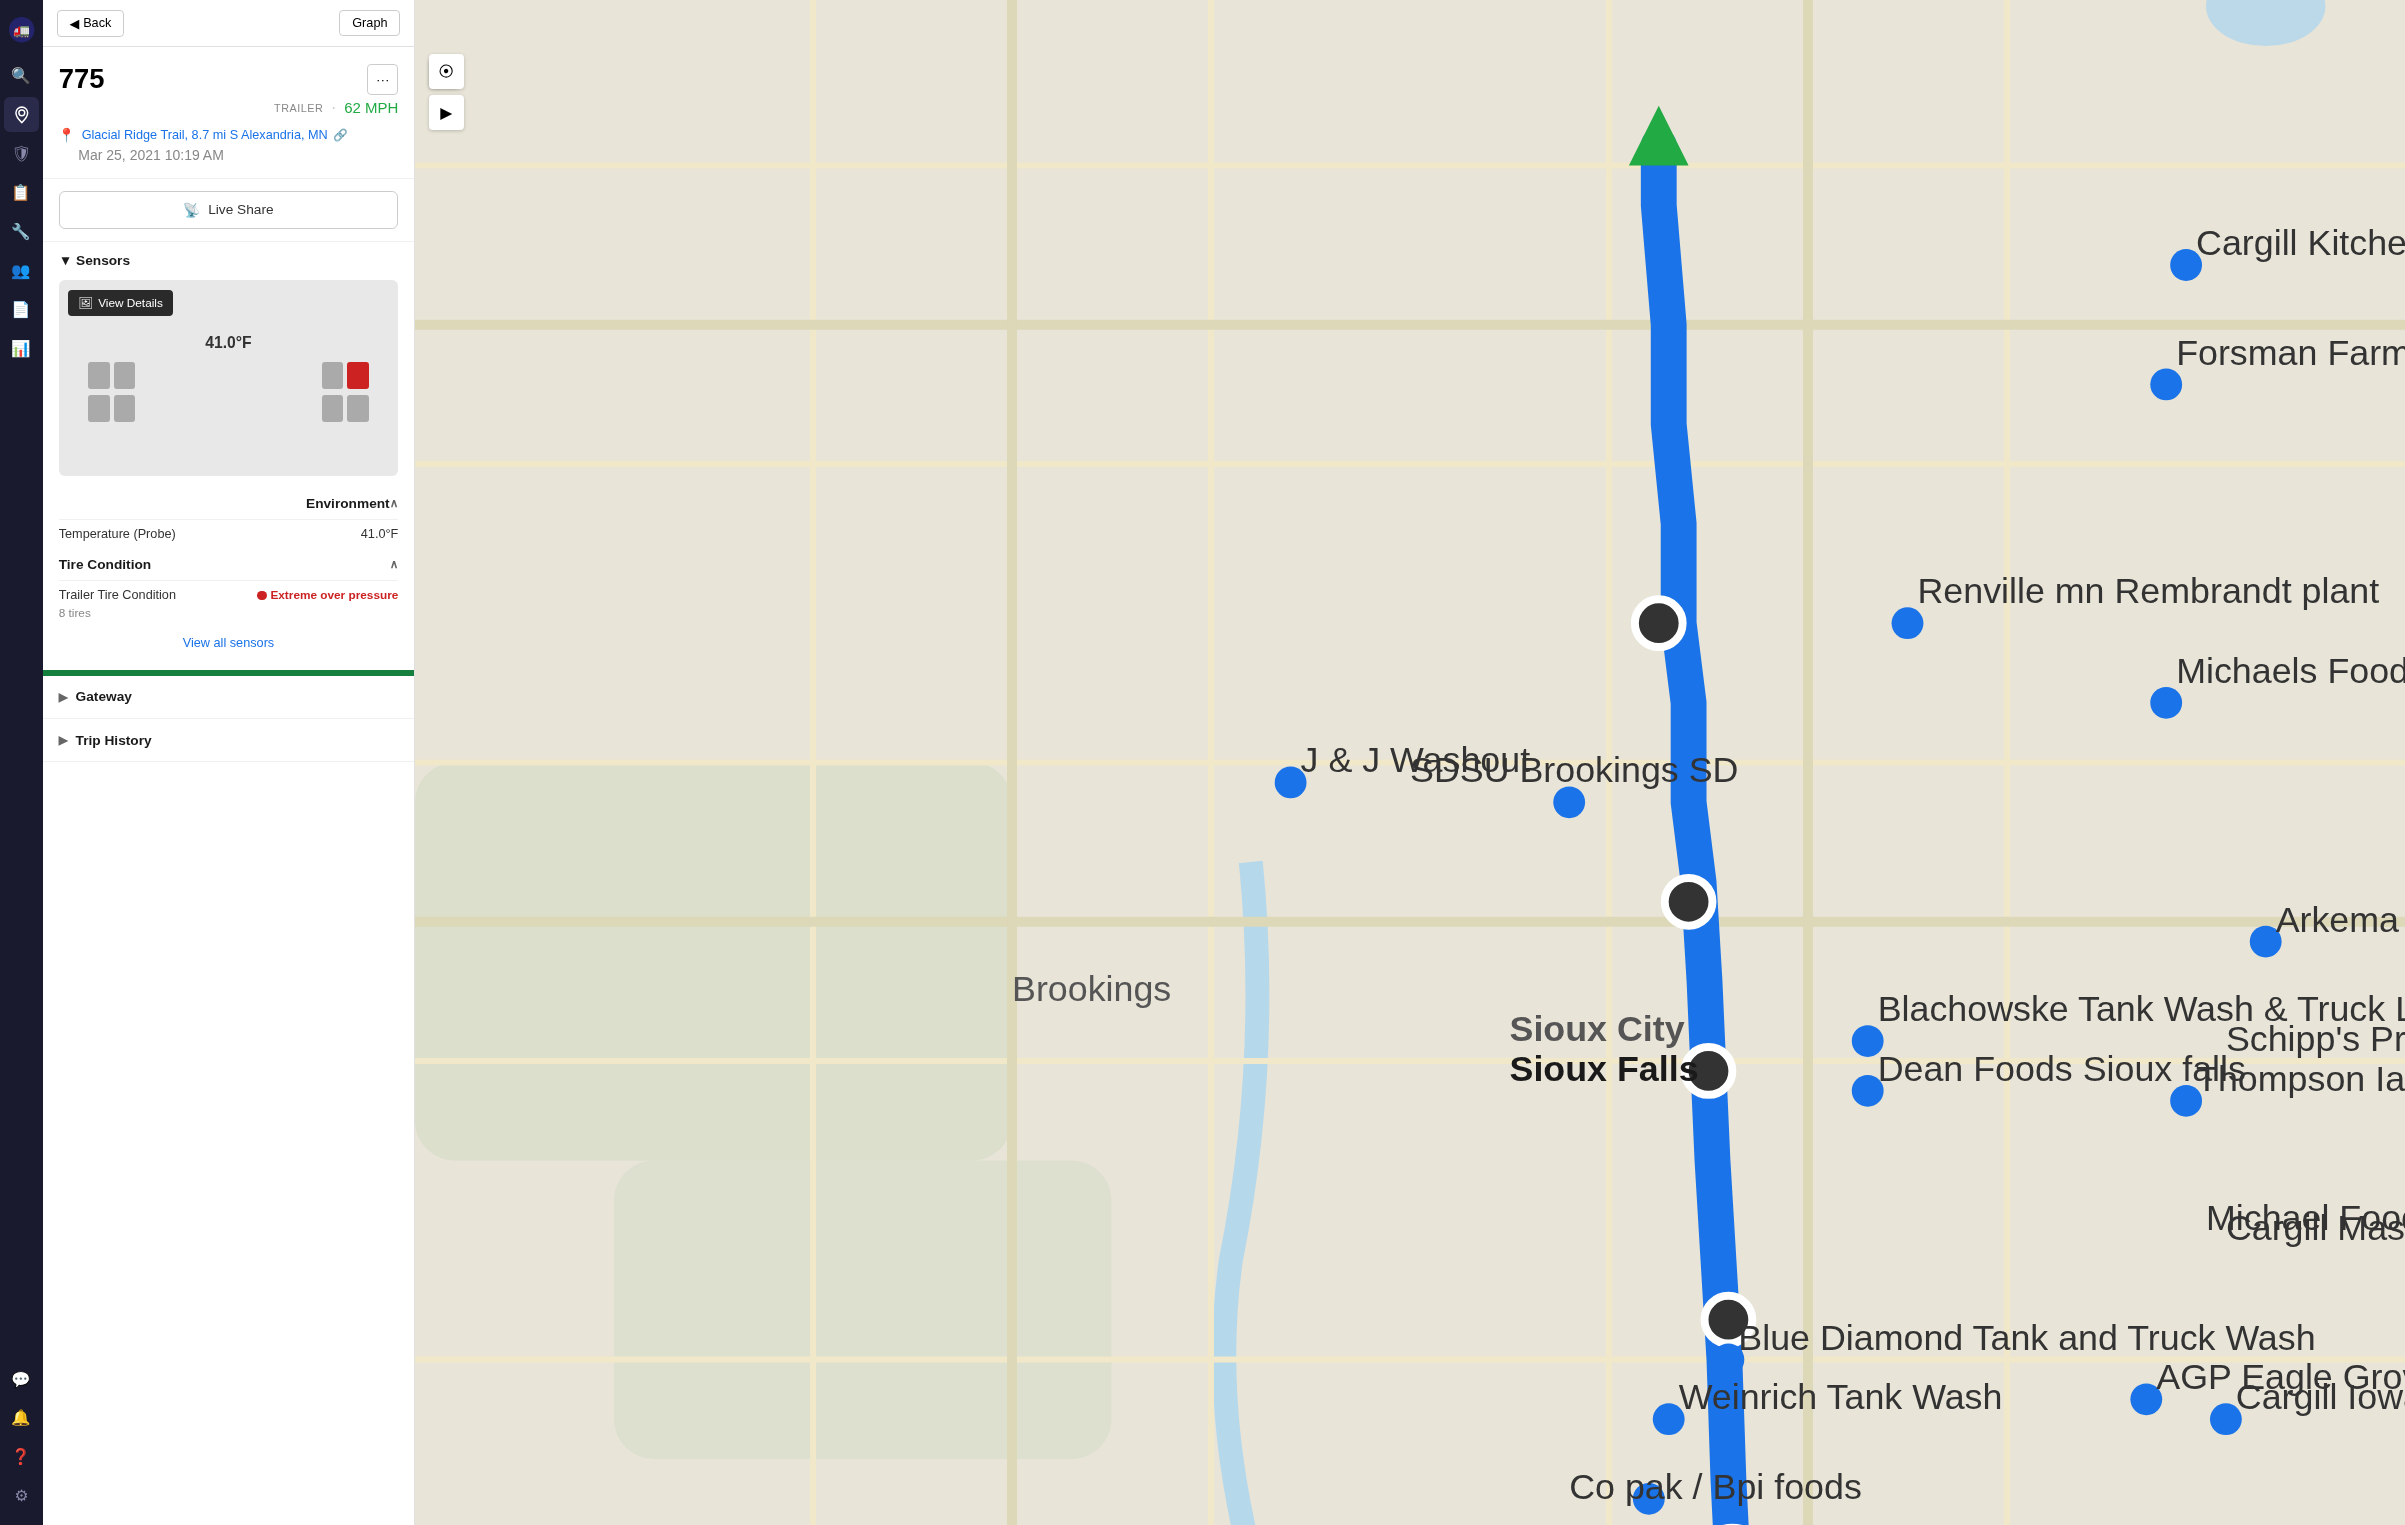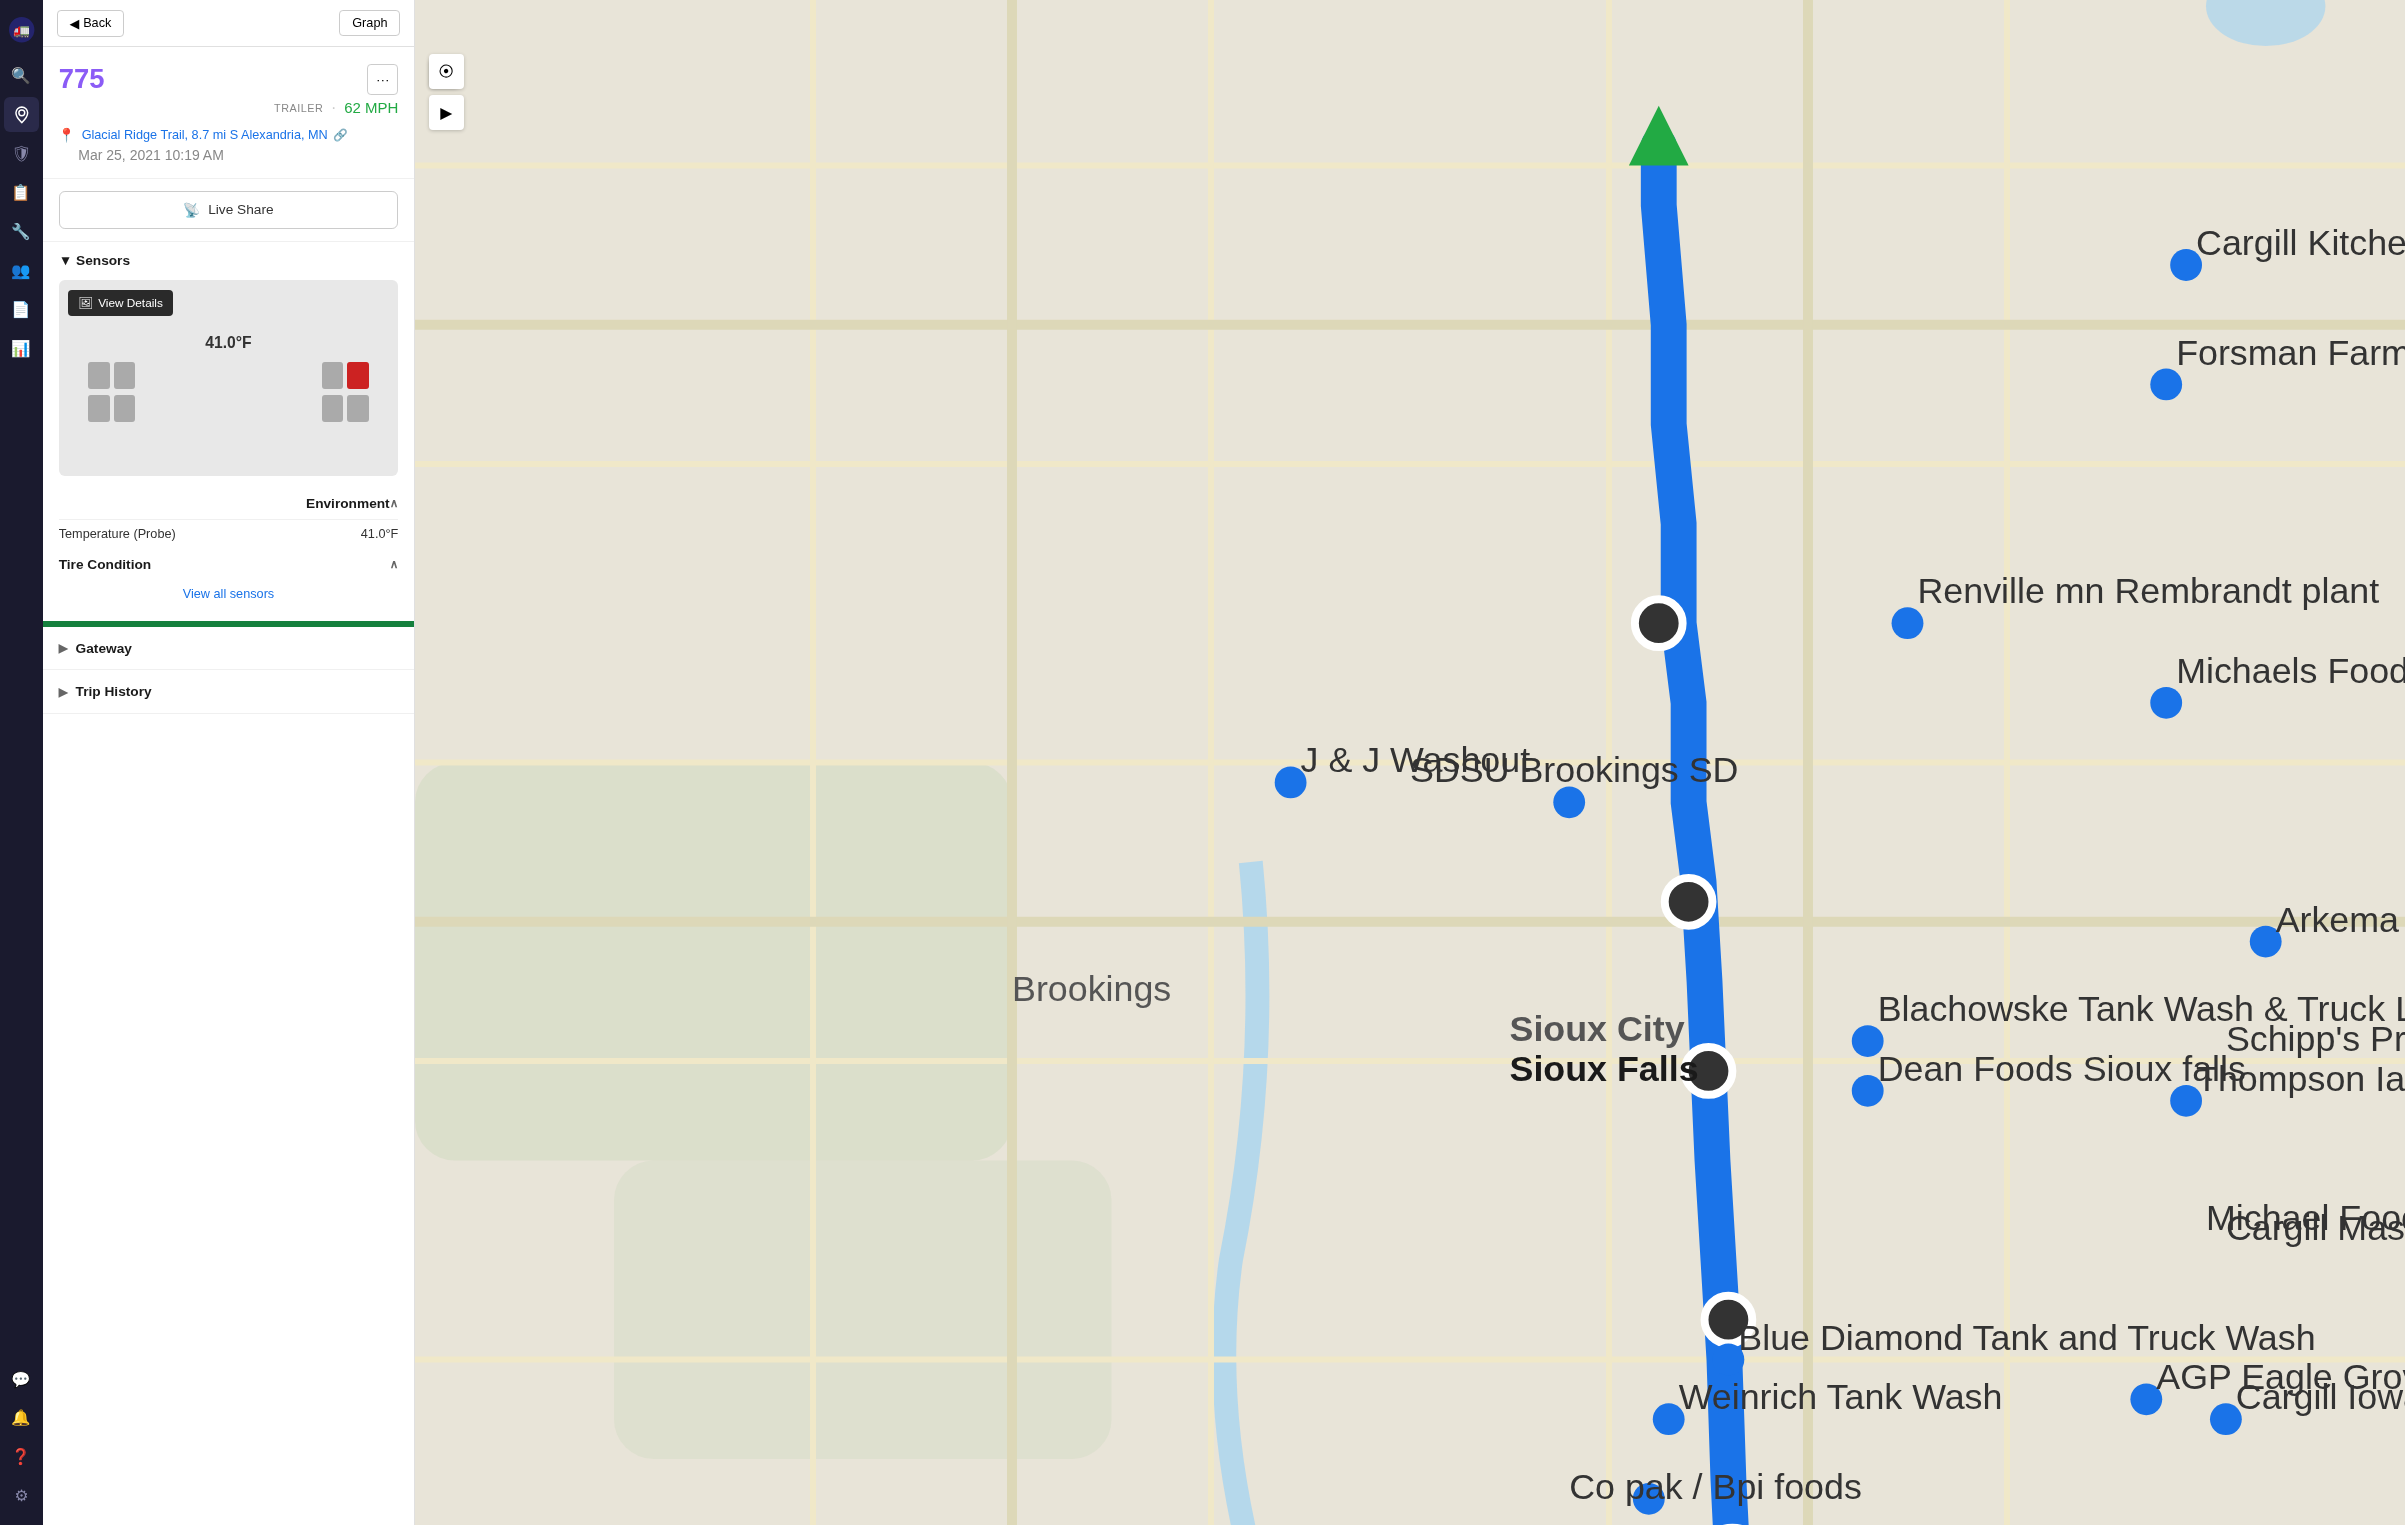--- a/index.html
+++ b/index.html
@@ -86,21 +86,21 @@
       border-bottom: 1px solid #f0f0f0;
     }
     .asset-id-row {
       display: flex;
       align-items: center;
       justify-content: space-between;
     }
     .asset-id {
       font-size: 27.4px;
       font-weight: 700;
-      color: #8b5cf6;
+      color: #000000;
     }
     .more-btn {
       width: 31px;
       height: 31px;
       border: 1px solid #ccc;
       background: #fff;
       border-radius: 3.9px;
       cursor: pointer;
       display: flex;
       align-items: center;
@@ -483,20 +483,30 @@
           <span>Temperature (Probe)</span>
           <span>41.0°F</span>
         </div>
       </div>
 
       <div>
         <div class="section-header" style="padding: 7.8px 0; border: none;">
           <span>Tire Condition</span>
           <span class="chevron">∧</span>
         </div>
+        <div class="tire-condition-row">
+          <div class="tire-cond-header">
+            <span>Trailer Tire Condition</span>
+            <span class="extreme-pressure">
+              <span class="alert-dot"></span>
+              <span>Extreme over pressure</span>
+            </span>
+          </div>
+          <div class="tire-count">8 tires</div>
+        </div>
         <a class="view-all-link">View all sensors</a>
       </div>
     </div>
   </div>
 
   <div class="collapsed-section">
     <span class="expand-arrow">▶</span>
     <span>Gateway</span>
   </div>
 

